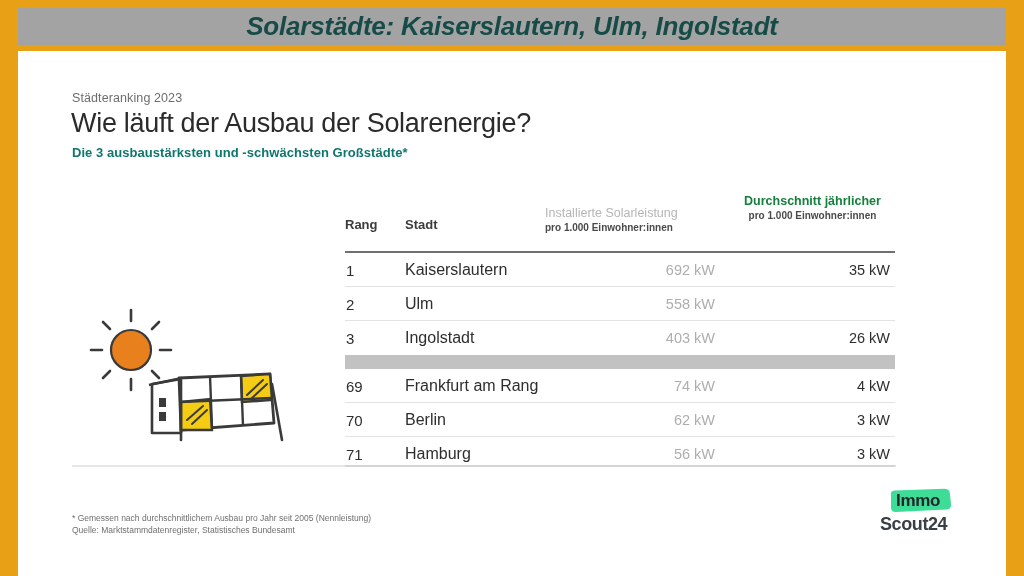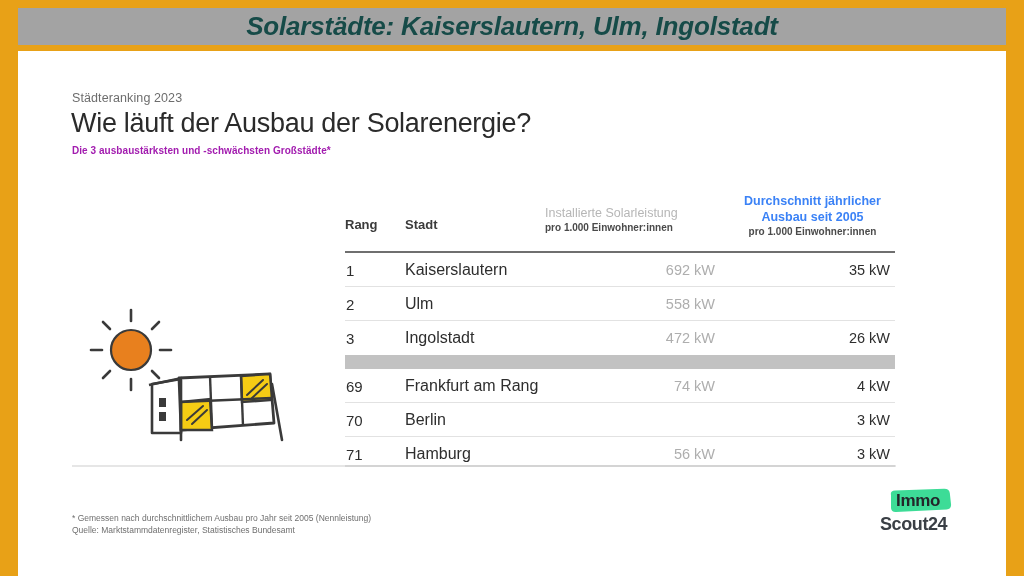--- a/index.html
+++ b/index.html
@@ -65,23 +65,23 @@
     left: 53px; top: 57px;
     font-size: 27px;
     font-weight: normal;
     color: #2b2b2b;
     letter-spacing: -0.3px;
     white-space: nowrap;
   }
   .subline {
     position: absolute;
     left: 54px; top: 94px;
-    font-size: 10px;
-    font-weight: bold;
-    color: #a21caf;
+    font-size: 13px;
+    font-weight: bold;
+    color: #0f766e;
     letter-spacing: 0.05px;
   }
 
   
   .illustration {
     position: absolute;
     left: 68px; top: 255px;
     width: 220px; height: 140px;
   }
 
@@ -123,21 +123,21 @@
     white-space: nowrap;
   }
   .th-col4 {
     position: absolute; left: 385px; top: 0px;
     width: 165px; text-align: center;
   }
   .th-col4 .main {
     display: block;
     font-size: 12.5px;
     font-weight: bold;
-    color: #3b82f6;
+    color: #15803d;
     line-height: 16px;
     white-space: nowrap;
   }
   .th-col4 .sub {
     display: block;
     font-size: 10px;
     font-weight: bold;
     color: #4a4a4a;
     line-height: 14px;
     white-space: nowrap;
@@ -301,21 +301,20 @@
 
       <div class="thead">
         <div class="th-rang">Rang</div>
         <div class="th-stadt">Stadt</div>
         <div class="th-col3">
           <span class="main">Installierte Solarleistung</span>
           <span class="sub">pro 1.000 Einwohner:innen</span>
         </div>
         <div class="th-col4">
           <span class="main">Durchschnitt jährlicher</span>
-          <span class="main">Ausbau seit 2005</span>
           <span class="sub">pro 1.000 Einwohner:innen</span>
         </div>
       </div>
 
       <div class="top-rule"></div>
 
       <div>
         <div class="trow">
           <div class="c-rang">1</div>
           <div class="c-stadt">Kaiserslautern</div>
@@ -323,37 +322,38 @@
           <div class="c-ausbau">35 kW</div>
         </div>
         <div class="trow">
           <div class="c-rang">2</div>
           <div class="c-stadt">Ulm</div>
           <div class="c-solar">558 kW</div>
         </div>
         <div class="trow">
           <div class="c-rang">3</div>
           <div class="c-stadt">Ingolstadt</div>
-          <div class="c-solar">472 kW</div>
+          <div class="c-solar">403 kW</div>
           <div class="c-ausbau">26 kW</div>
         </div>
       </div>
 
       <div class="band"></div>
 
       <div>
         <div class="trow">
           <div class="c-rang">69</div>
           <div class="c-stadt">Frankfurt am Rang</div>
           <div class="c-solar">74 kW</div>
           <div class="c-ausbau">4 kW</div>
         </div>
         <div class="trow">
           <div class="c-rang">70</div>
           <div class="c-stadt">Berlin</div>
+          <div class="c-solar">62 kW</div>
           <div class="c-ausbau">3 kW</div>
         </div>
         <div class="trow">
           <div class="c-rang">71</div>
           <div class="c-stadt">Hamburg</div>
           <div class="c-solar">56 kW</div>
           <div class="c-ausbau">3 kW</div>
         </div>
       </div>
     </div>

